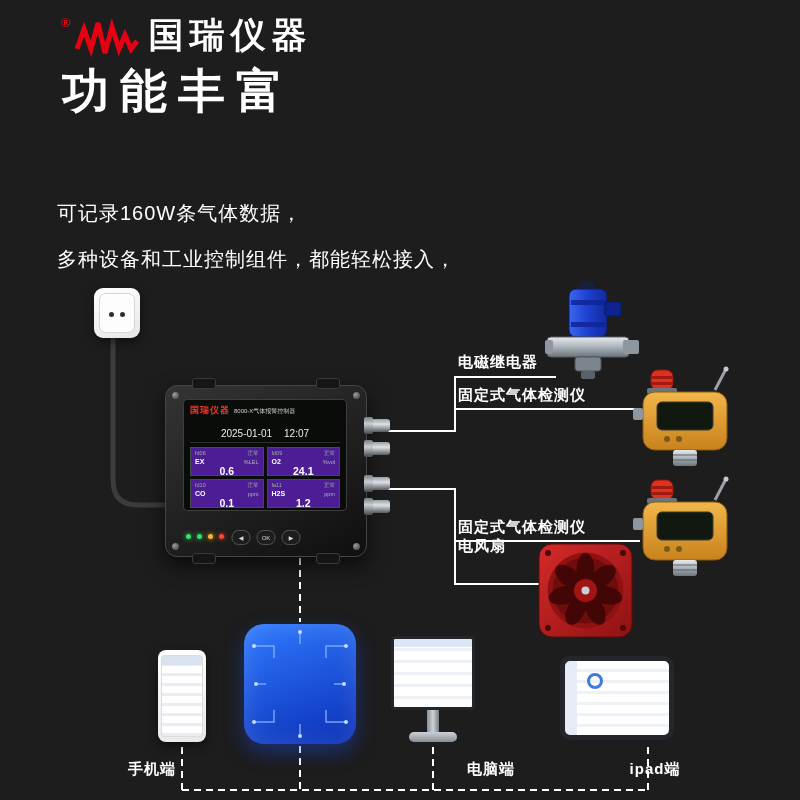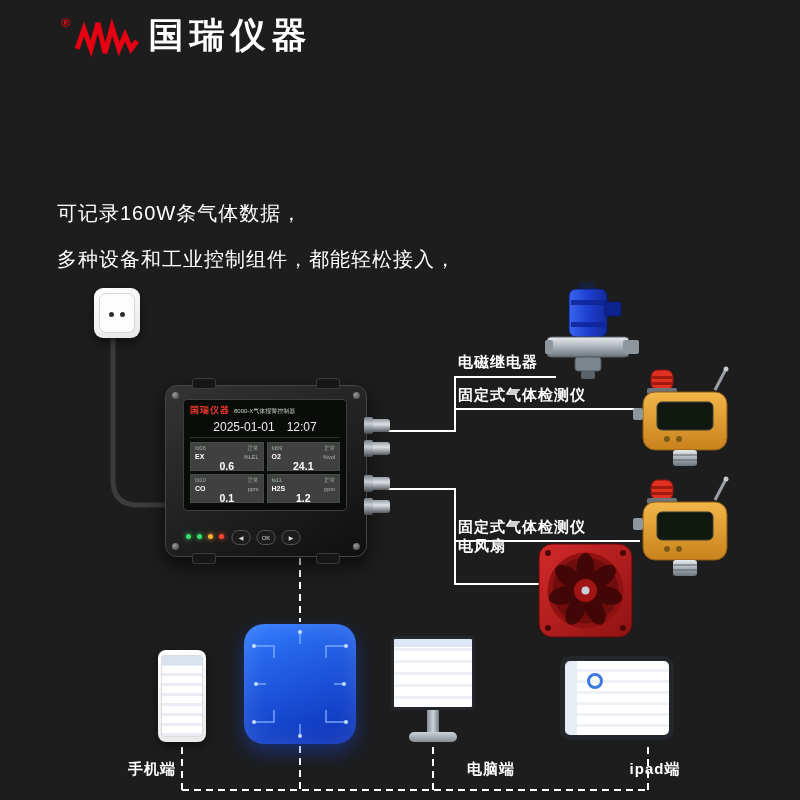--- a/index.html
+++ b/index.html
@@ -41,24 +41,24 @@
   .screw{position:absolute;width:7px;height:7px;border-radius:50%;
          background:radial-gradient(circle at 35% 35%,#9a9a9a,#3a3a3a)}
   .s1{left:6px;top:6px}.s2{right:6px;top:6px}.s3{left:6px;bottom:6px}.s4{right:6px;bottom:6px}
   .ear{position:absolute;width:22px;height:9px;background:#161616;border:1px solid #3a3a3a;border-radius:3px}
   .e1{top:-8px;left:26px}.e2{top:-8px;right:26px}.e3{bottom:-8px;left:26px}.e4{bottom:-8px;right:26px}
   .screen{position:absolute;left:17px;top:13px;width:164px;height:112px;background:#0a0c0a;
           border:1px solid #3e3e3e;border-radius:4px;padding:4px 6px;box-sizing:border-box}
   .scr-head{display:flex;align-items:baseline;gap:4px}
   .scr-brand{color:#e8362b;font-size:9px;font-weight:800;letter-spacing:1px}
   .scr-model{color:#cdd4cd;font-size:6px}
-  .scr-date{display:flex;justify-content:center;gap:12px;font-size:12px;color:#ececec;
-            padding:2px 0 3px;border-bottom:1px solid #2c2f2c;margin-top:1px}
+  .scr-date{display:flex;justify-content:center;gap:12px;font-size:10px;color:#ececec;
+            padding:2px 0 3px;border-bottom:1px solid #2c2f2c;margin-top:9px}
   .chgrid{display:grid;grid-template-columns:1fr 1fr;gap:3px;margin-top:4px}
-  .ch{border:1px solid #464c46;background:#404040;padding:2px 4px;height:29px;box-sizing:border-box}
+  .ch{border:1px solid #464c46;background:#4c1d95;padding:2px 4px;height:29px;box-sizing:border-box}
   .ch-top{display:flex;justify-content:space-between;font-size:5.5px;color:#9ab09b}
   .ch-mid{display:flex;justify-content:space-between;align-items:baseline;margin-top:1px}
   .ch-gas{font-size:7px;font-weight:700;color:#fff}
   .ch-unit{font-size:5.5px;color:#aeb6ae}
   .ch-val{text-align:center;font-size:10.5px;font-weight:800;color:#fff;line-height:1;margin-top:1px}
   .leds{position:absolute;left:20px;bottom:17px;display:flex;gap:6px}
   .led{width:5px;height:5px;border-radius:50%}
   .led-g{background:#38e06a;box-shadow:0 0 5px #38e06a}
   .led-r{background:#ff4433;box-shadow:0 0 5px #ff4433}
   .led-y{background:#ffb02e;box-shadow:0 0 5px #ffb02e}
@@ -152,20 +152,21 @@
   </svg>
 
   <div class="brand">
     <span class="reg">®</span>
     <svg class="wave" width="64" height="38" viewBox="0 0 64 38">
       <polyline points="2,30 9,10 16,30 23,4 30,34 37,8 44,30 50,16 56,30 62,22" fill="none" stroke="#e60012" stroke-width="5"></polyline>
     </svg>
     <span class="brand-cn">国瑞仪器</span>
   </div>
 
+  <div class="t1">功能丰富</div>
   <div class="desc d1">可记录160W条气体数据，</div>
   <div class="desc d2">多种设备和工业控制组件，都能轻松接入，</div>
 
   <svg class="wires" width="800" height="800">
     <path class="cable" d="M113,338 L113,480 Q113,505 138,505 L166,505"></path>
     <path class="wire" d="M388,431 H455 V377 H556"></path>
     <path class="wire" d="M455,431 V409 H640"></path>
     <path class="wire" d="M388,489 H455 V541 H640"></path>
     <path class="wire" d="M455,541 V584 H540"></path>
     <path class="dash" d="M300,558 V622"></path>

